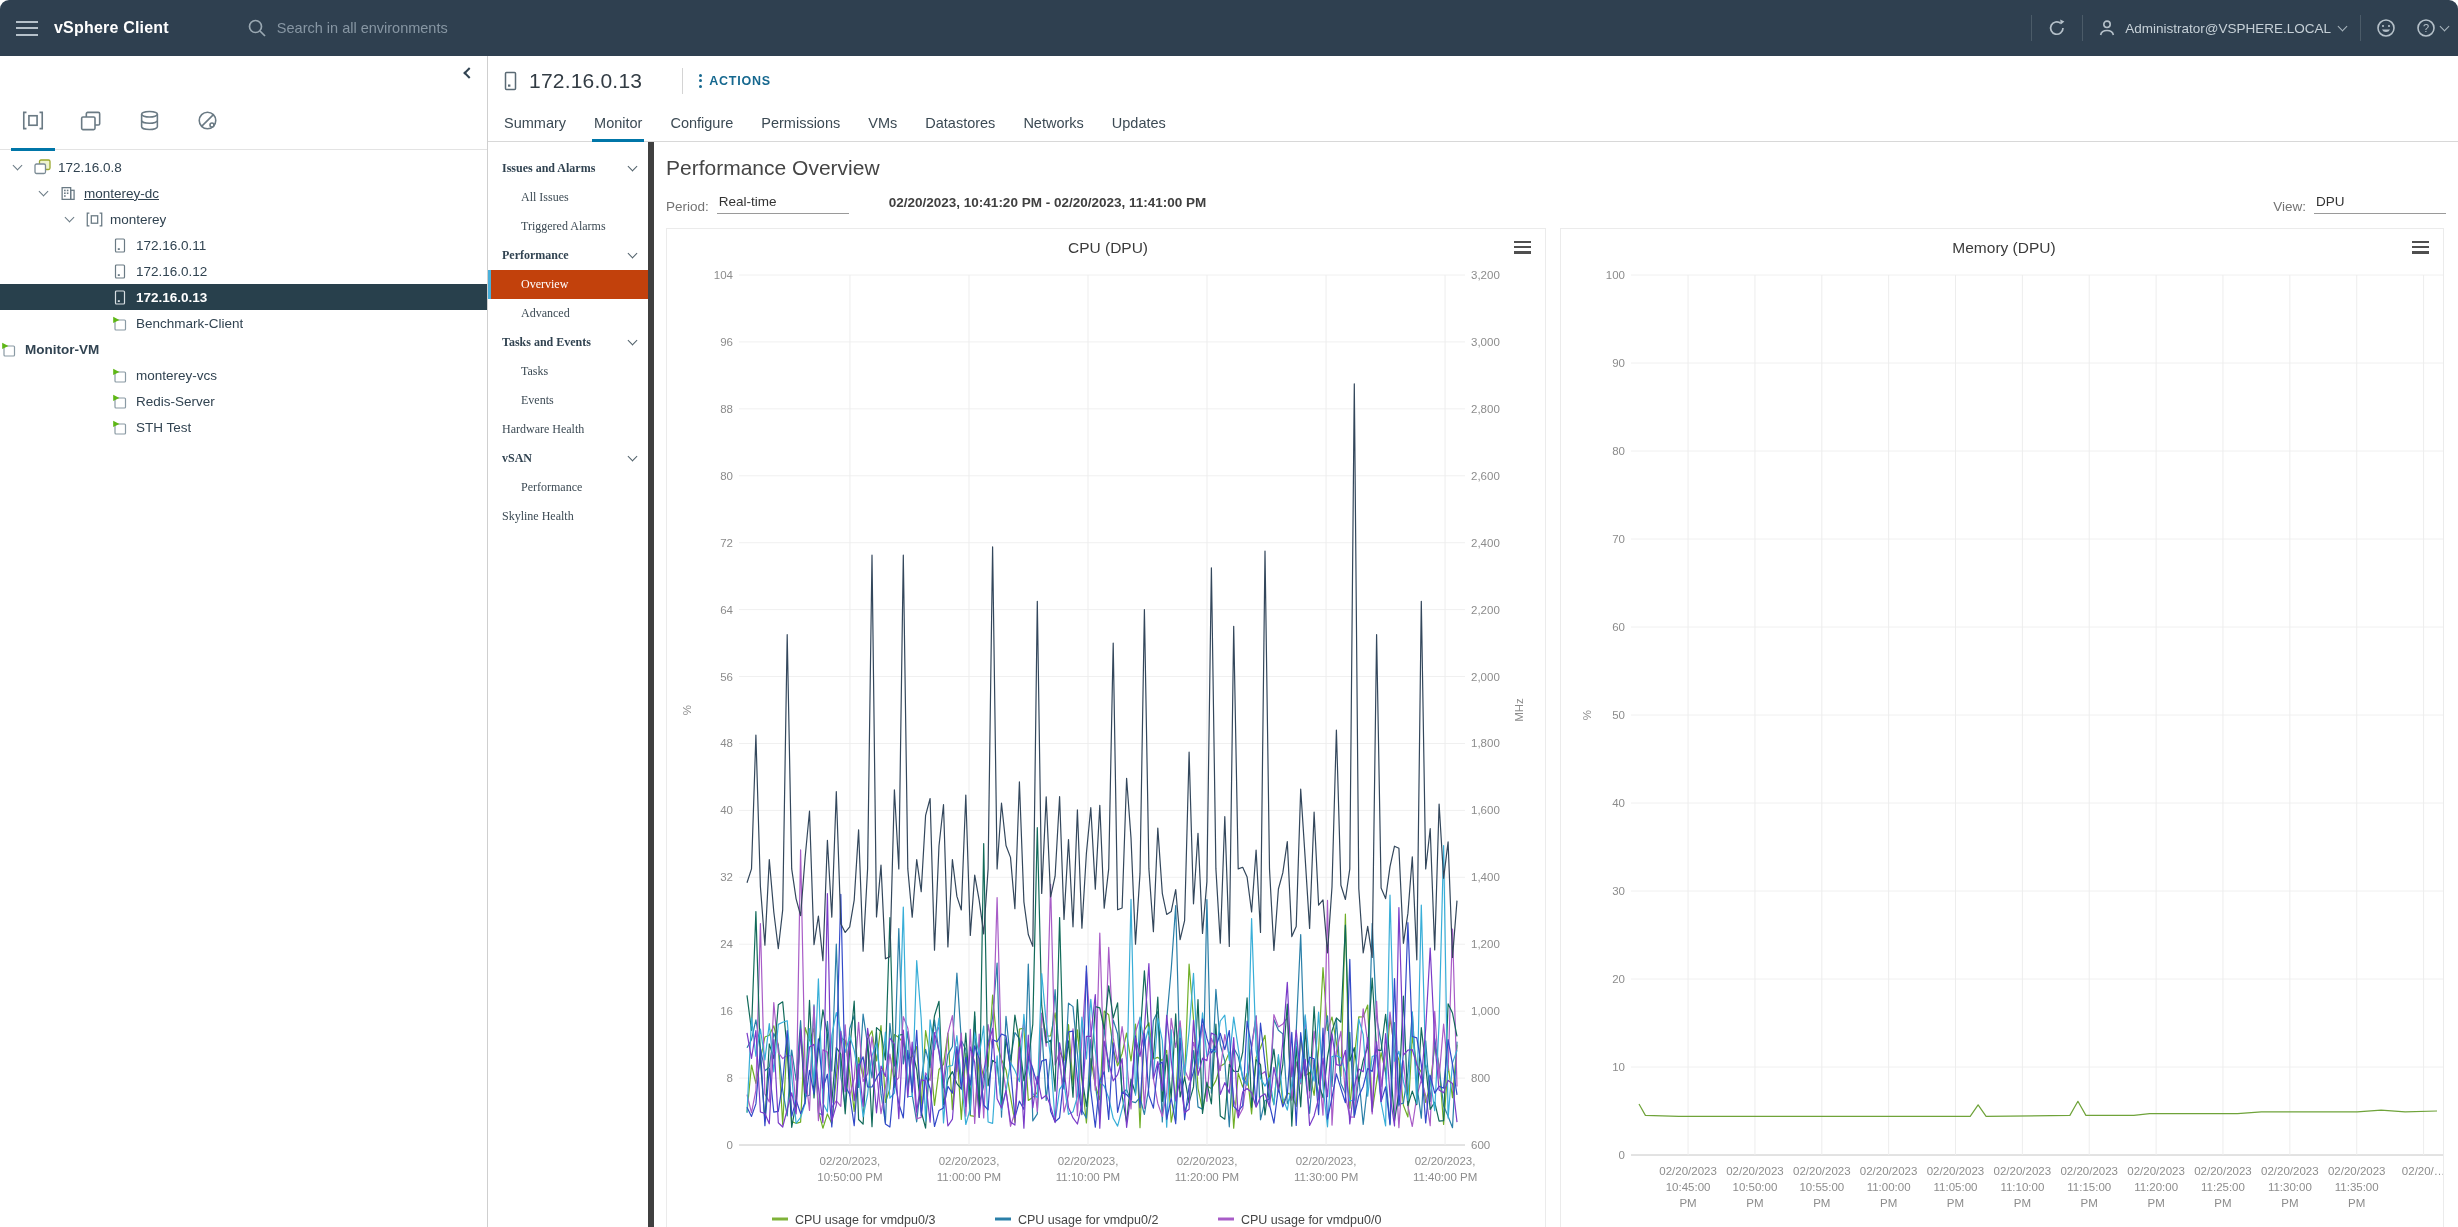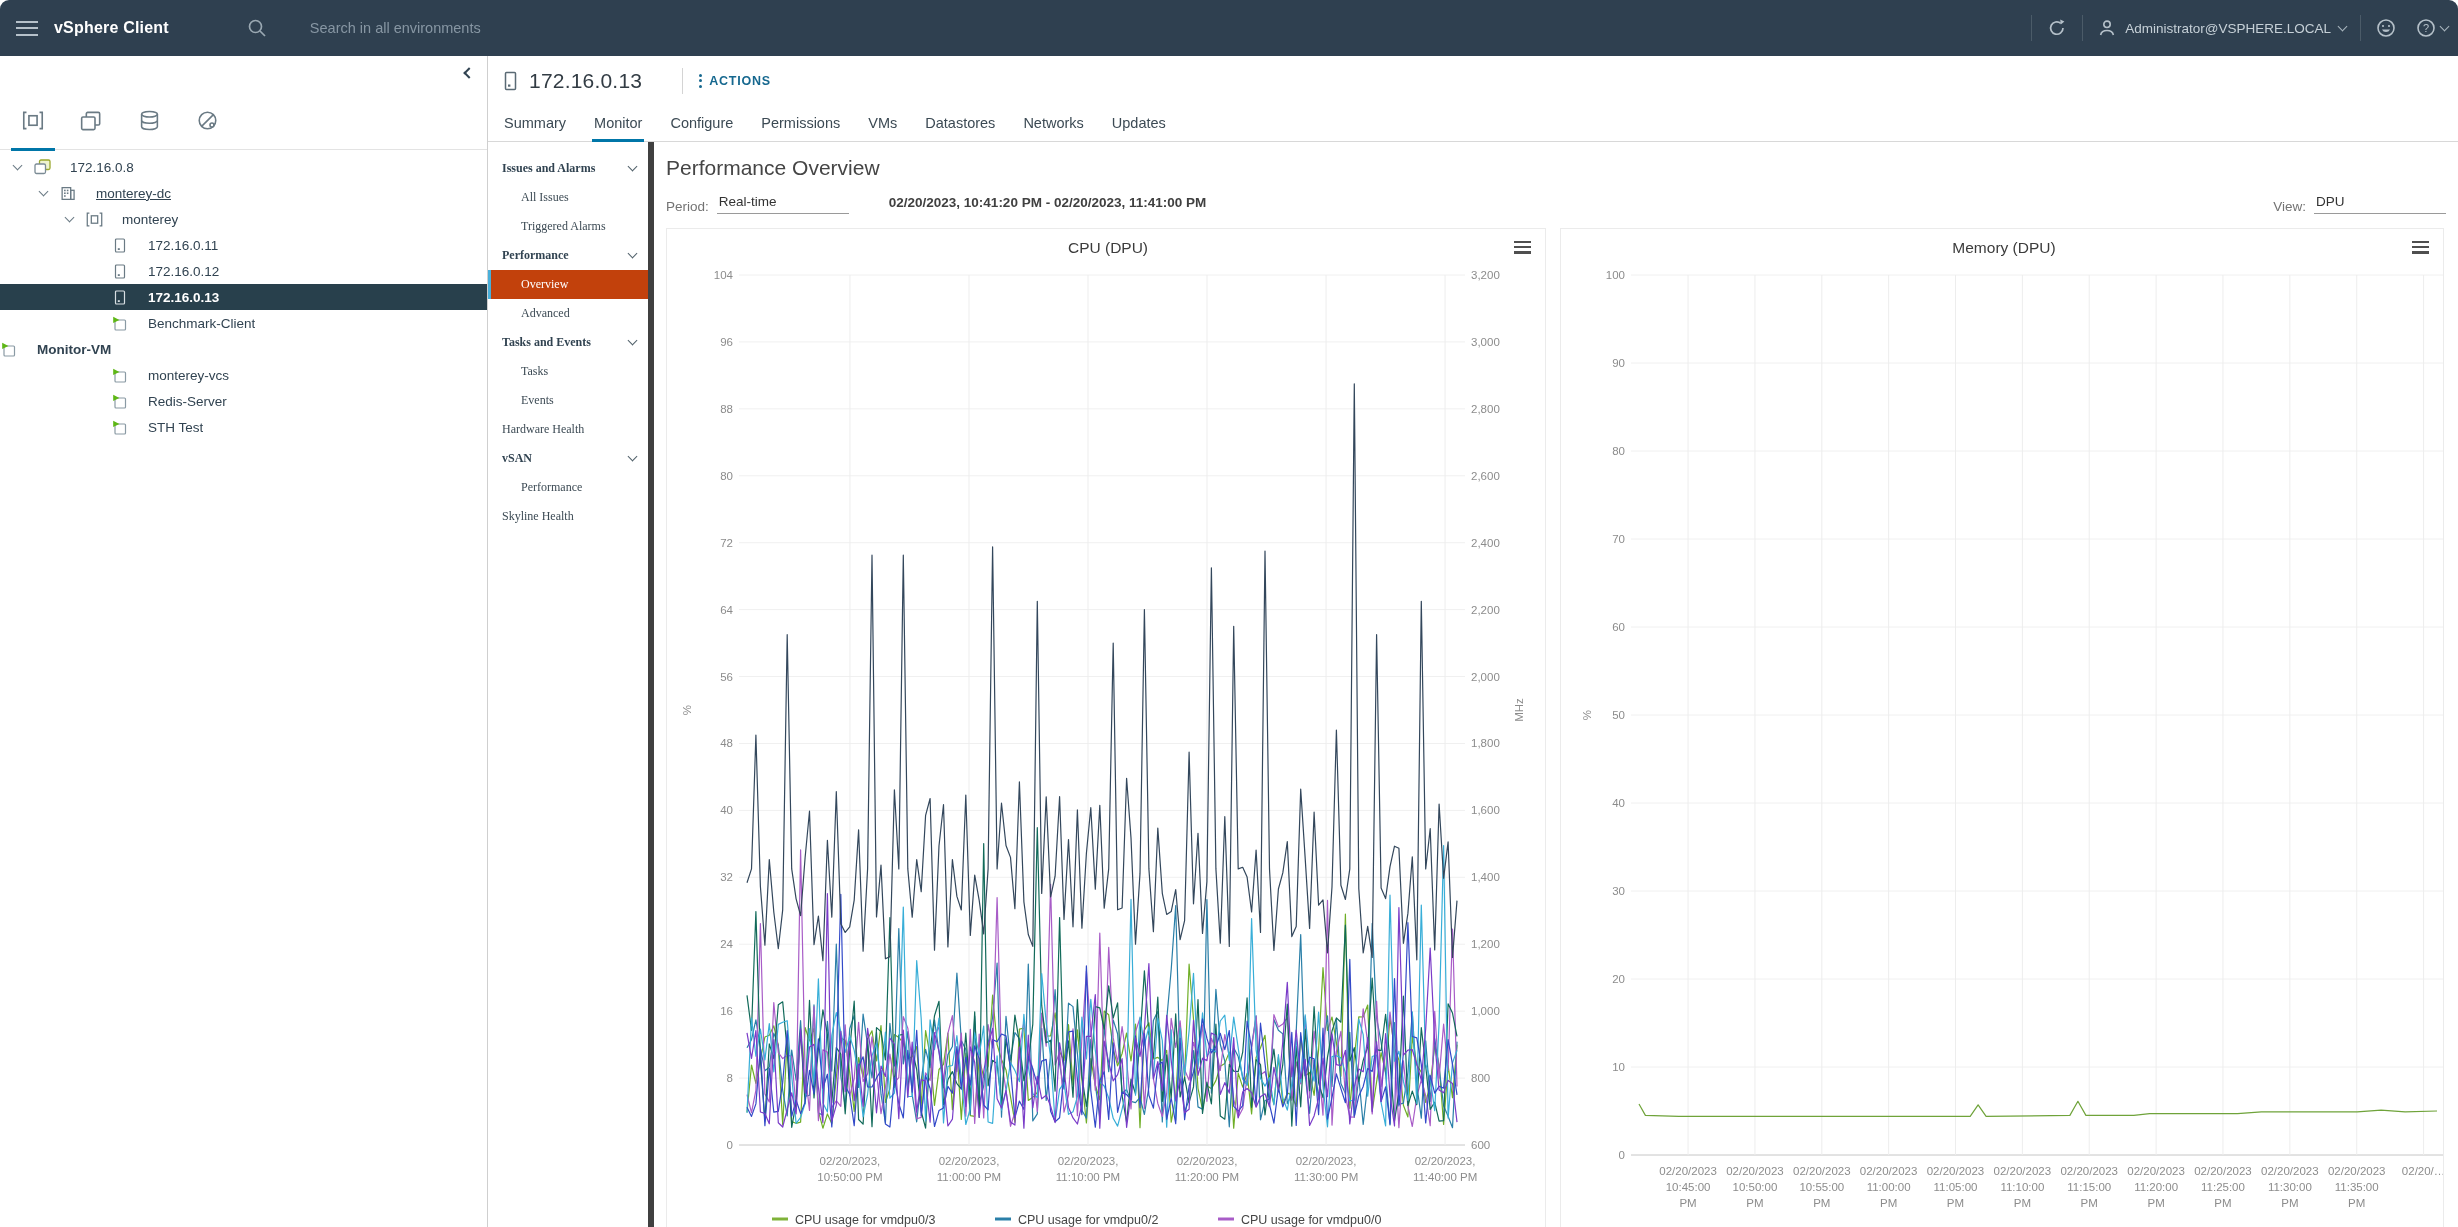--- a/index.html
+++ b/index.html
@@ -5,21 +5,21 @@
   * { box-sizing: border-box; margin: 0; padding: 0; }
   html,body { background:#fff; }
   body { font-family:"Liberation Sans", sans-serif; color:#314351; }
   .root { position:relative; width:2458px; height:1227px; overflow:hidden; background:#fff;border-radius:9px; }
 
   
   .topbar { position:relative; height:56px; background:#2f4050; display:flex; align-items:center; }
   .hamburger { width:22px; height:15px; margin-left:16px; display:flex; flex-direction:column; justify-content:space-between; cursor:pointer; }
   .hamburger span { display:block; height:2px; background:#b6c1ca; }
   .product { color:#ffffff; font-size:16px; font-weight:700; letter-spacing:.2px; margin-left:16px; }
-  .searchwrap { display:flex; align-items:center; margin-left:78px;gap:33px; }
+  .searchwrap { display:flex; align-items:center; margin-left:78px; }
   .searchwrap svg { flex:0 0 auto; }
   .search-input { background:transparent; border:none; outline:none; color:#cfd8dd; font-size:14.5px; margin-left:10px; width:340px; font-family:"Liberation Sans",sans-serif; }
   .search-input::placeholder { color:#8796a3; }
   .top-right { margin-left:auto; display:flex; align-items:center; height:100%; }
   .tb-divider { width:1px; height:26px; background:#4b5b68; margin:0 14px; }
   .tb-icon { display:flex; align-items:center; justify-content:center; cursor:pointer; }
   .usermenu { display:flex; align-items:center; cursor:pointer; color:#c6d0d7; font-size:13.5px; }
   .usermenu .uname { margin:0 8px 0 8px; }
   .chev-down { width:7px; height:7px; border-right:1.5px solid #aab6bf; border-bottom:1.5px solid #aab6bf; transform:rotate(45deg); margin-top:-3px; }
   .mr18 { margin-right:18px; } .mr10 { margin-right:10px; }
@@ -33,21 +33,21 @@
   .collapse-btn { position:absolute; right:10px; top:10px; width:16px; height:16px; cursor:pointer; }
   .chev-left { width:8px; height:8px; border-left:2px solid #314351; border-bottom:2px solid #314351; transform:rotate(45deg); margin:3px auto; }
   .inv-tabs { display:flex; height:58px; align-items:center; border-bottom:1px solid #e3e3e3; padding-left:4px; }
   .inv-tab { width:58px; height:100%; display:flex; align-items:center; justify-content:center; cursor:pointer; position:relative; }
   .inv-tab.active::after { content:""; position:absolute; left:7px; right:7px; bottom:-2px; height:3px; background:#0076a8; }
   .tree { padding-top:4px; font-size:13.5px; }
   .tree-row { height:26px; display:flex; align-items:center; cursor:pointer; color:#314351; white-space:nowrap; }
   .tree-row.selected { background:#28404c; color:#ffffff; }
   .tree-chev { width:7px; height:7px; border-right:1.4px solid #6a7a84; border-bottom:1.4px solid #6a7a84; transform:rotate(45deg); margin-right:12px; margin-top:-3px; flex:0 0 auto; }
   .tree-icon { width:18px; display:flex; justify-content:center; margin-right:7px; flex:0 0 auto; }
-  .tree-label { overflow:hidden; text-overflow:ellipsis;margin-left:12px; }
+  .tree-label { overflow:hidden; text-overflow:ellipsis; }
 
   
   .main { flex:1 1 auto; display:flex; flex-direction:column; min-width:0; }
   .entity-header { height:50px; display:flex; align-items:center; padding-left:14px; }
   .entity-icon { margin-right:10px; display:flex; }
   .entity-name { font-size:21px; color:#323c44; letter-spacing:.2px; }
   .eh-divider { width:1px; height:26px; background:#d4d4d4; margin:0 16px 0 40px; }
   .actions-btn { display:flex; align-items:center; cursor:pointer; color:#16688f; font-size:12.5px; font-weight:700; letter-spacing:.8px; }
   .actions-dots { display:flex; flex-direction:column; gap:2.5px; margin-right:7px; }
   .actions-dots i { width:3px; height:3px; border-radius:50%; background:#16688f; }

